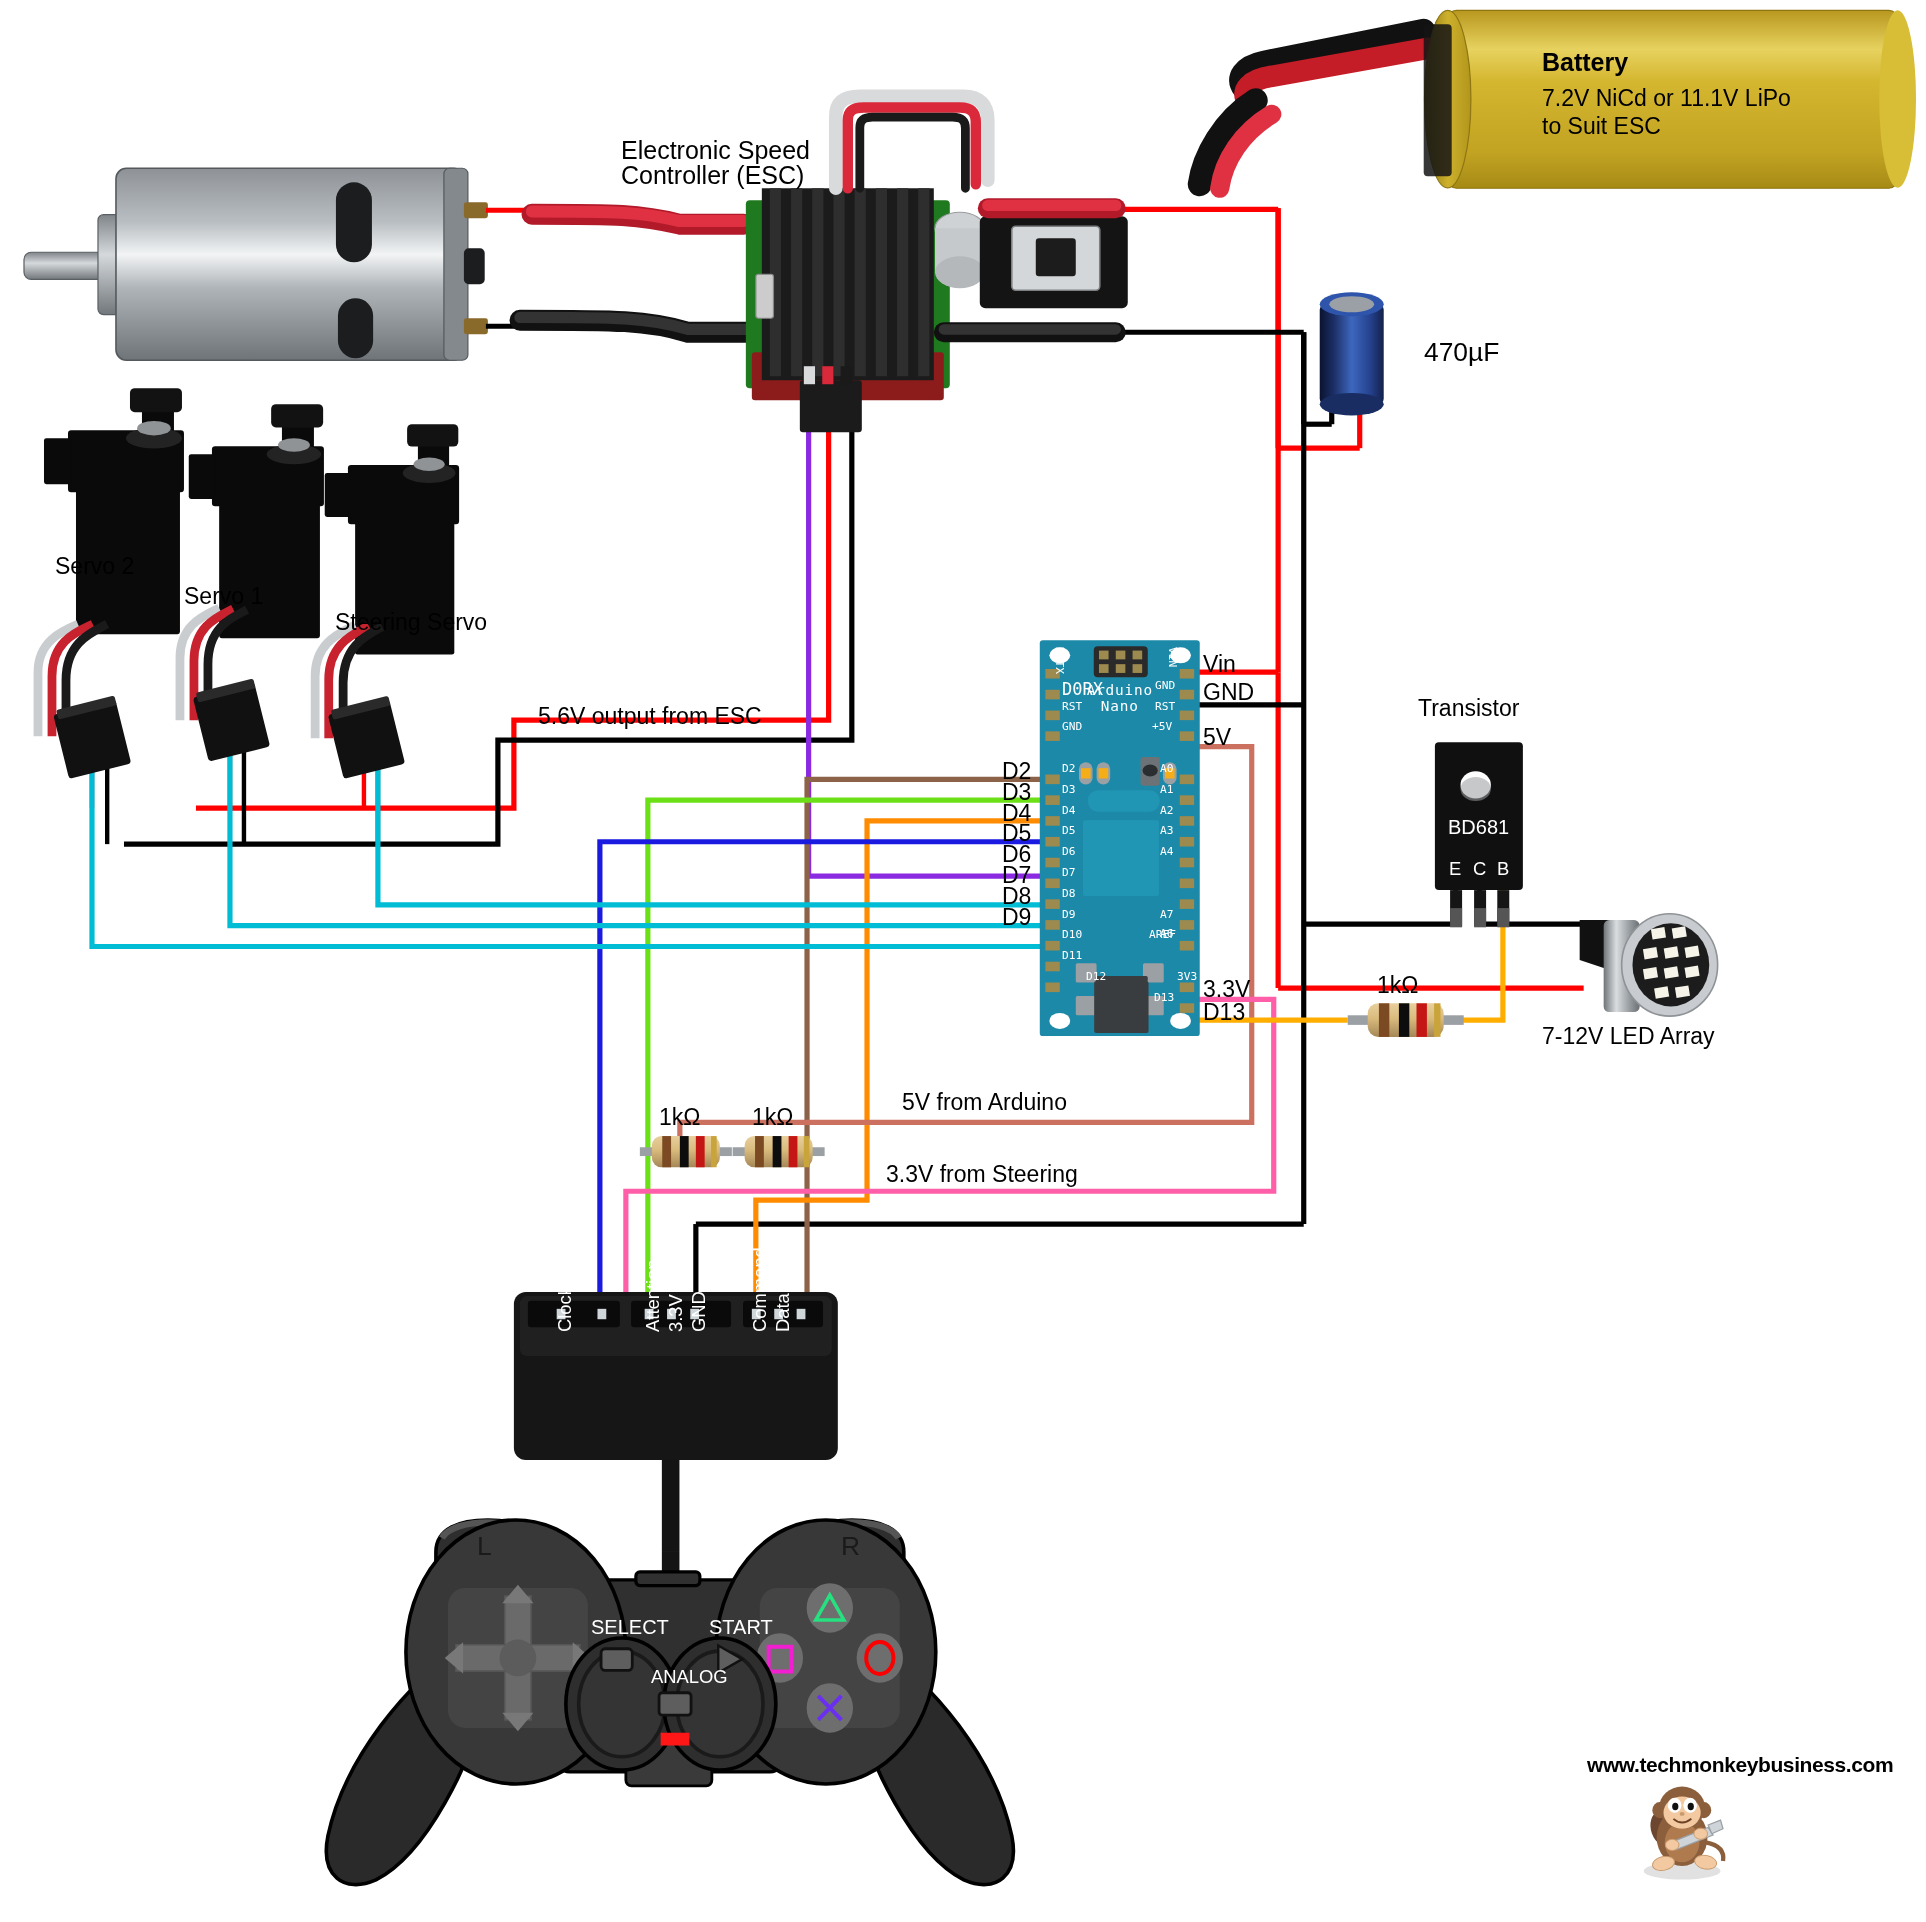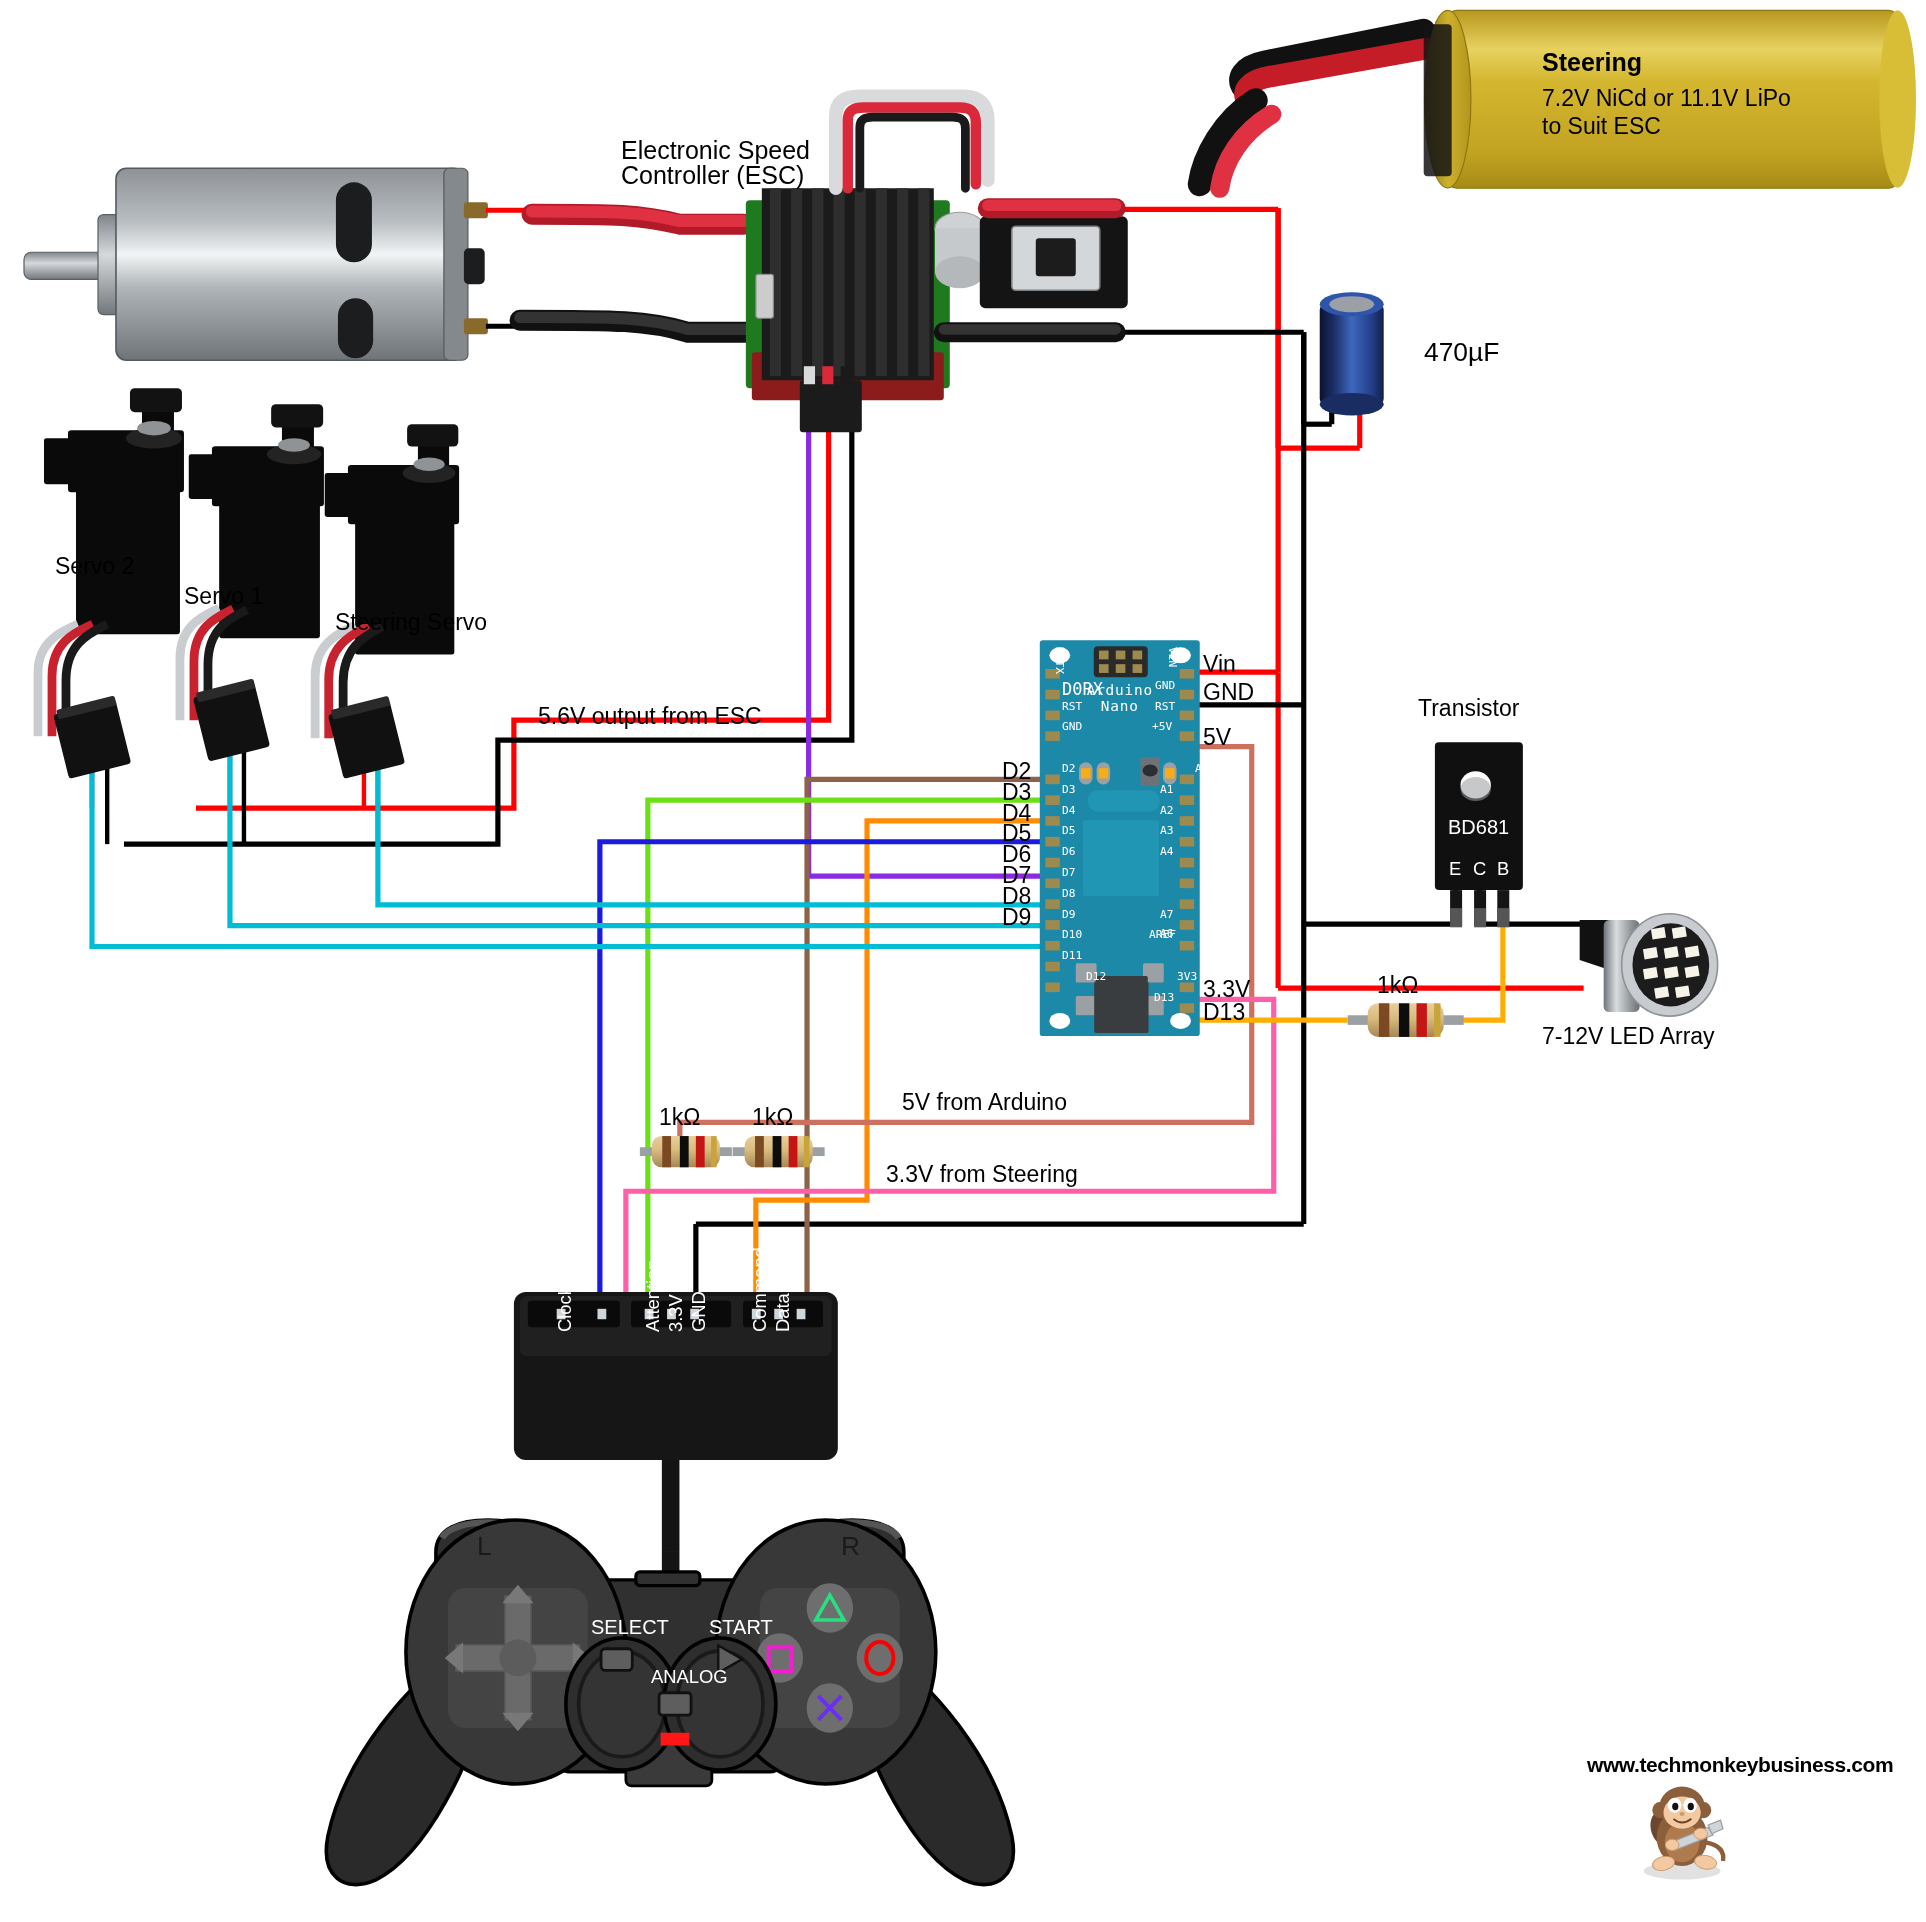--- a/index.html
+++ b/index.html
@@ -489,21 +489,21 @@
     <ellipse cx="32" cy="138" rx="18" ry="11" fill="#f2c9a0" stroke="#c99a6c" stroke-width="1.5" transform="rotate(-12 32 138)"></ellipse>
     <ellipse cx="100" cy="136" rx="18" ry="11" fill="#f2c9a0" stroke="#c99a6c" stroke-width="1.5" transform="rotate(10 100 136)"></ellipse>
     <path d="M100,104 Q132,110 128,134" fill="none" stroke="#8b5e3c" stroke-width="7"></path>
   </g>
 
 </svg>
 
 <div class="lbl" style="left:621px;top:136px;font-size:25px;">Electronic Speed</div>
 <div class="lbl" style="left:621px;top:161px;font-size:25px;">Controller (ESC)</div>
 
-<div class="lbl bold" style="left:1542px;top:48px;font-size:25px;">Steering</div>
+<div class="lbl bold" style="left:1542px;top:48px;font-size:25px;">Battery</div>
 <div class="lbl" style="left:1542px;top:86px;font-size:23px;">7.2V NiCd or 11.1V LiPo</div>
 <div class="lbl" style="left:1542px;top:114px;font-size:23px;">to Suit ESC</div>
 
 <div class="lbl" style="left:1424px;top:338px;font-size:26.4px;">470µF</div>
 
 <div class="lbl" style="left:55px;top:554px;font-size:23px;">Servo 2</div>
 <div class="lbl" style="left:184px;top:584px;font-size:23px;">Servo 1</div>
 <div class="lbl" style="left:335px;top:610px;font-size:23px;">Steering Servo</div>
 
 <div class="lbl" style="left:538px;top:704px;font-size:23px;">5.6V output from ESC</div>
@@ -557,21 +557,21 @@
 <div class="lbl" style="left:1062px;top:888px;font-size:11.2px;color:#fff;font-family:'DejaVu Sans Mono',monospace;">D8</div>
 <div class="lbl" style="left:1062px;top:909px;font-size:11.2px;color:#fff;font-family:'DejaVu Sans Mono',monospace;">D9</div>
 <div class="lbl" style="left:1062px;top:929px;font-size:11.2px;color:#fff;font-family:'DejaVu Sans Mono',monospace;">D10</div>
 <div class="lbl" style="left:1062px;top:950px;font-size:11.2px;color:#fff;font-family:'DejaVu Sans Mono',monospace;">D11</div>
 <div class="lbl" style="left:1062px;top:971px;font-size:11.2px;color:#fff;font-family:'DejaVu Sans Mono',monospace;margin-left:24px;">D12</div>
 
 <div class="lbl" style="left:1178px;top:647px;font-size:11.2px;color:#fff;font-family:'DejaVu Sans Mono',monospace;transform:rotate(90deg);transform-origin:0 0;">VIN</div>
 <div class="lbl" style="left:1155px;top:680px;font-size:11.2px;color:#fff;font-family:'DejaVu Sans Mono',monospace;">GND</div>
 <div class="lbl" style="left:1155px;top:701px;font-size:11.2px;color:#fff;font-family:'DejaVu Sans Mono',monospace;">RST</div>
 <div class="lbl" style="left:1152px;top:721px;font-size:11.2px;color:#fff;font-family:'DejaVu Sans Mono',monospace;">+5V</div>
-<div class="lbl" style="left:1160px;top:763px;font-size:11.2px;color:#fff;font-family:'DejaVu Sans Mono',monospace;padding-left:35px;">A0</div>
+<div class="lbl" style="left:1160px;top:763px;font-size:11.2px;color:#fff;font-family:'DejaVu Sans Mono',monospace;">A0</div>
 <div class="lbl" style="left:1160px;top:784px;font-size:11.2px;color:#fff;font-family:'DejaVu Sans Mono',monospace;">A1</div>
 <div class="lbl" style="left:1160px;top:805px;font-size:11.2px;color:#fff;font-family:'DejaVu Sans Mono',monospace;">A2</div>
 <div class="lbl" style="left:1160px;top:825px;font-size:11.2px;color:#fff;font-family:'DejaVu Sans Mono',monospace;">A3</div>
 <div class="lbl" style="left:1160px;top:846px;font-size:11.2px;color:#fff;font-family:'DejaVu Sans Mono',monospace;">A4</div>
 <div class="lbl" style="left:1224px;top:867px;font-size:11.2px;color:#fff;font-family:'DejaVu Sans Mono',monospace;">A5</div>
 <div class="lbl" style="left:1160px;top:888px;font-size:11.2px;color:#fff;font-family:'DejaVu Sans Mono',monospace;margin-top:40px;">A6</div>
 <div class="lbl" style="left:1160px;top:909px;font-size:11.2px;color:#fff;font-family:'DejaVu Sans Mono',monospace;">A7</div>
 <div class="lbl" style="left:1149px;top:929px;font-size:11.2px;color:#fff;font-family:'DejaVu Sans Mono',monospace;">AREF</div>
 <div class="lbl" style="left:1154px;top:971px;font-size:11.2px;color:#fff;font-family:'DejaVu Sans Mono',monospace;margin-left:23px;">3V3</div>
 <div class="lbl" style="left:1154px;top:992px;font-size:11.2px;color:#fff;font-family:'DejaVu Sans Mono',monospace;">D13</div>

